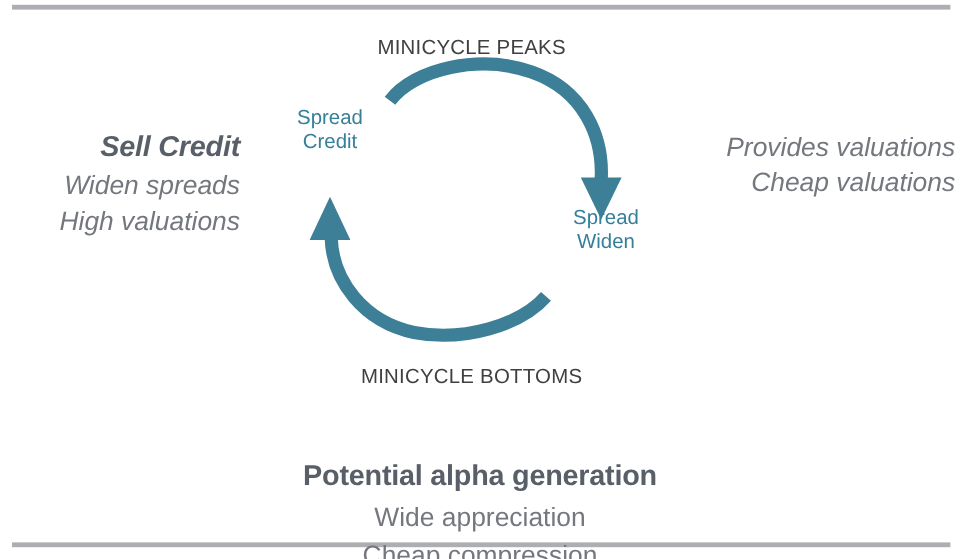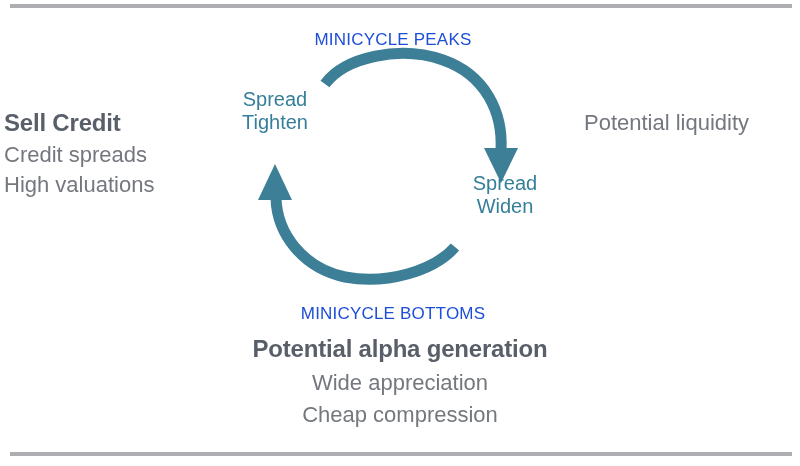--- a/index.html
+++ b/index.html
@@ -26,21 +26,22 @@
     width: 782px;
     height: 4px;
     background: #adadb2;
   }
   .rule-top { top: 4px; }
   .rule-bottom { top: 452px; }
 
   
   .side-block {
     position: absolute;
-    text-align: left;
+    text-align: right;
+    font-style: italic;
   }
   .side-left  { left: 4px;  top: 108px; width: 196px; }
   .side-right { left: 584px; top: 108px; width: 212px; }
 
   .block-title {
     font-size: 24px;
     font-weight: bold;
     color: #595f68;
     letter-spacing: -0.2px;
     line-height: 1.22;
@@ -56,39 +57,39 @@
   }
 
   
   .bottom-block {
     position: absolute;
     left: 150px;
     top: 334px;
     width: 500px;
     text-align: center;
   }
-  .bottom-block .block-title { font-size: 24px; margin-bottom: 4px; }
+  .bottom-block .block-title { font-size: 24px; margin-bottom: 4px; margin-top: 48px; }
   .bottom-block .block-line  { font-size: 22px; line-height: 1.42; }
 
   
   .cycle-label {
     position: absolute;
     text-align: center;
     color: #357f99;
-    font-size: 20px;
+    font-size: 17px;
     line-height: 1.17;
     white-space: nowrap;
   }
   .label-tighten { left: 180px; top: 88px;  width: 190px; }
   .label-widen   { left: 410px; top: 172px; width: 190px; }
 
   .cap-label {
     position: absolute;
     text-align: center;
-    color: #1d4ed8;
+    color: #404040;
     font-size: 17px;
     letter-spacing: 0.2px;
     white-space: nowrap;
   }
   .cap-peaks   { left: 288px; top: 30px;  width: 210px; }
   .cap-bottoms { left: 288px; top: 304px; width: 210px; }
 
   .arrows {
     position: absolute;
     left: 0; top: 0;
@@ -118,38 +119,39 @@
                C 434 271, 386 285, 345 277
                C 303 268, 277 234, 276 198" fill="none" stroke="#3c7f96" stroke-width="11" stroke-linecap="butt"></path>
       <polygon points="275,164 258,200 292,200" fill="#3c7f96"></polygon>
     </g>
   </svg>
 
   <div class="cap-label cap-peaks">MINICYCLE PEAKS</div>
 
   <div class="cycle-label label-tighten">
     <div>Spread</div>
-    <div>Tighten</div>
+    <div>Credit</div>
   </div>
 
   <div class="cycle-label label-widen">
     <div>Spread</div>
     <div>Widen</div>
   </div>
 
   <div class="cap-label cap-bottoms">MINICYCLE BOTTOMS</div>
 
   <div class="side-block side-left">
     <div class="block-title">Sell Credit</div>
-    <div class="block-line">Credit spreads</div>
+    <div class="block-line">Widen spreads</div>
     <div class="block-line">High valuations</div>
   </div>
 
   <div class="side-block side-right">
-    <div class="block-line">Potential liquidity</div>
+    <div class="block-line">Provides valuations</div>
+    <div class="block-line">Cheap valuations</div>
   </div>
 
   <div class="bottom-block">
     <div class="block-title">Potential alpha generation</div>
     <div class="block-line">Wide appreciation</div>
     <div class="block-line">Cheap compression</div>
   </div>
 
 </div>
 

